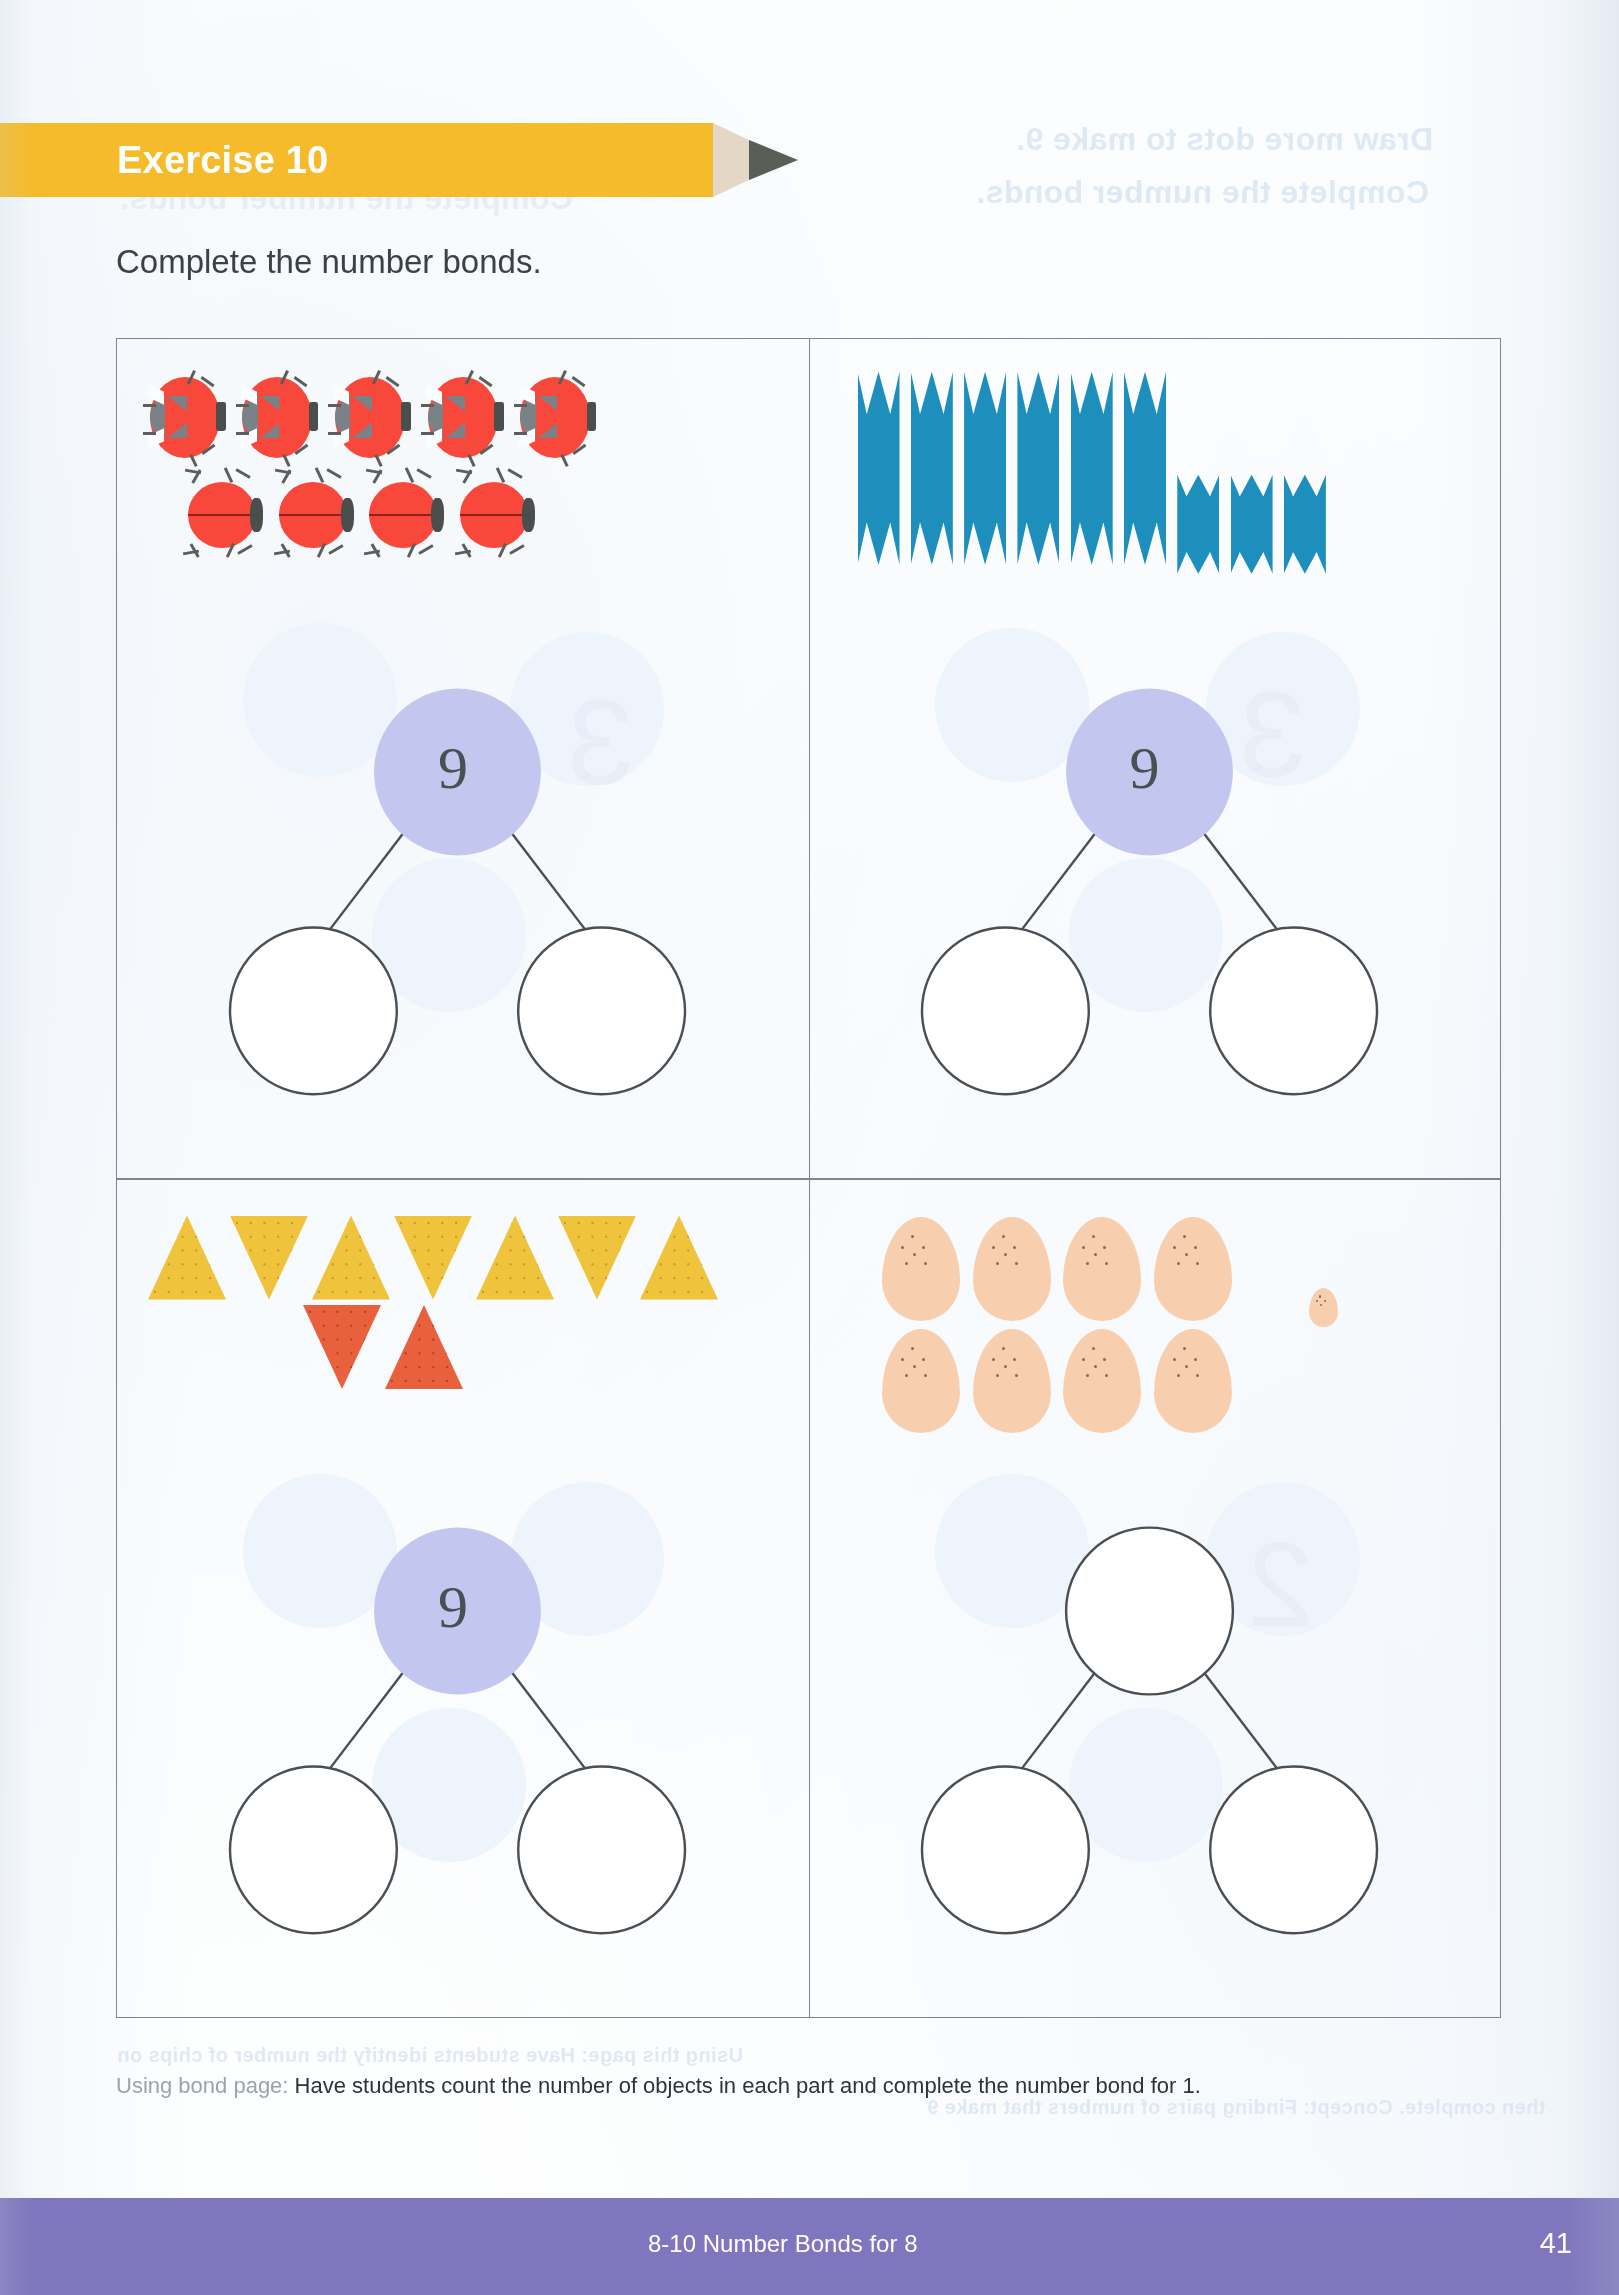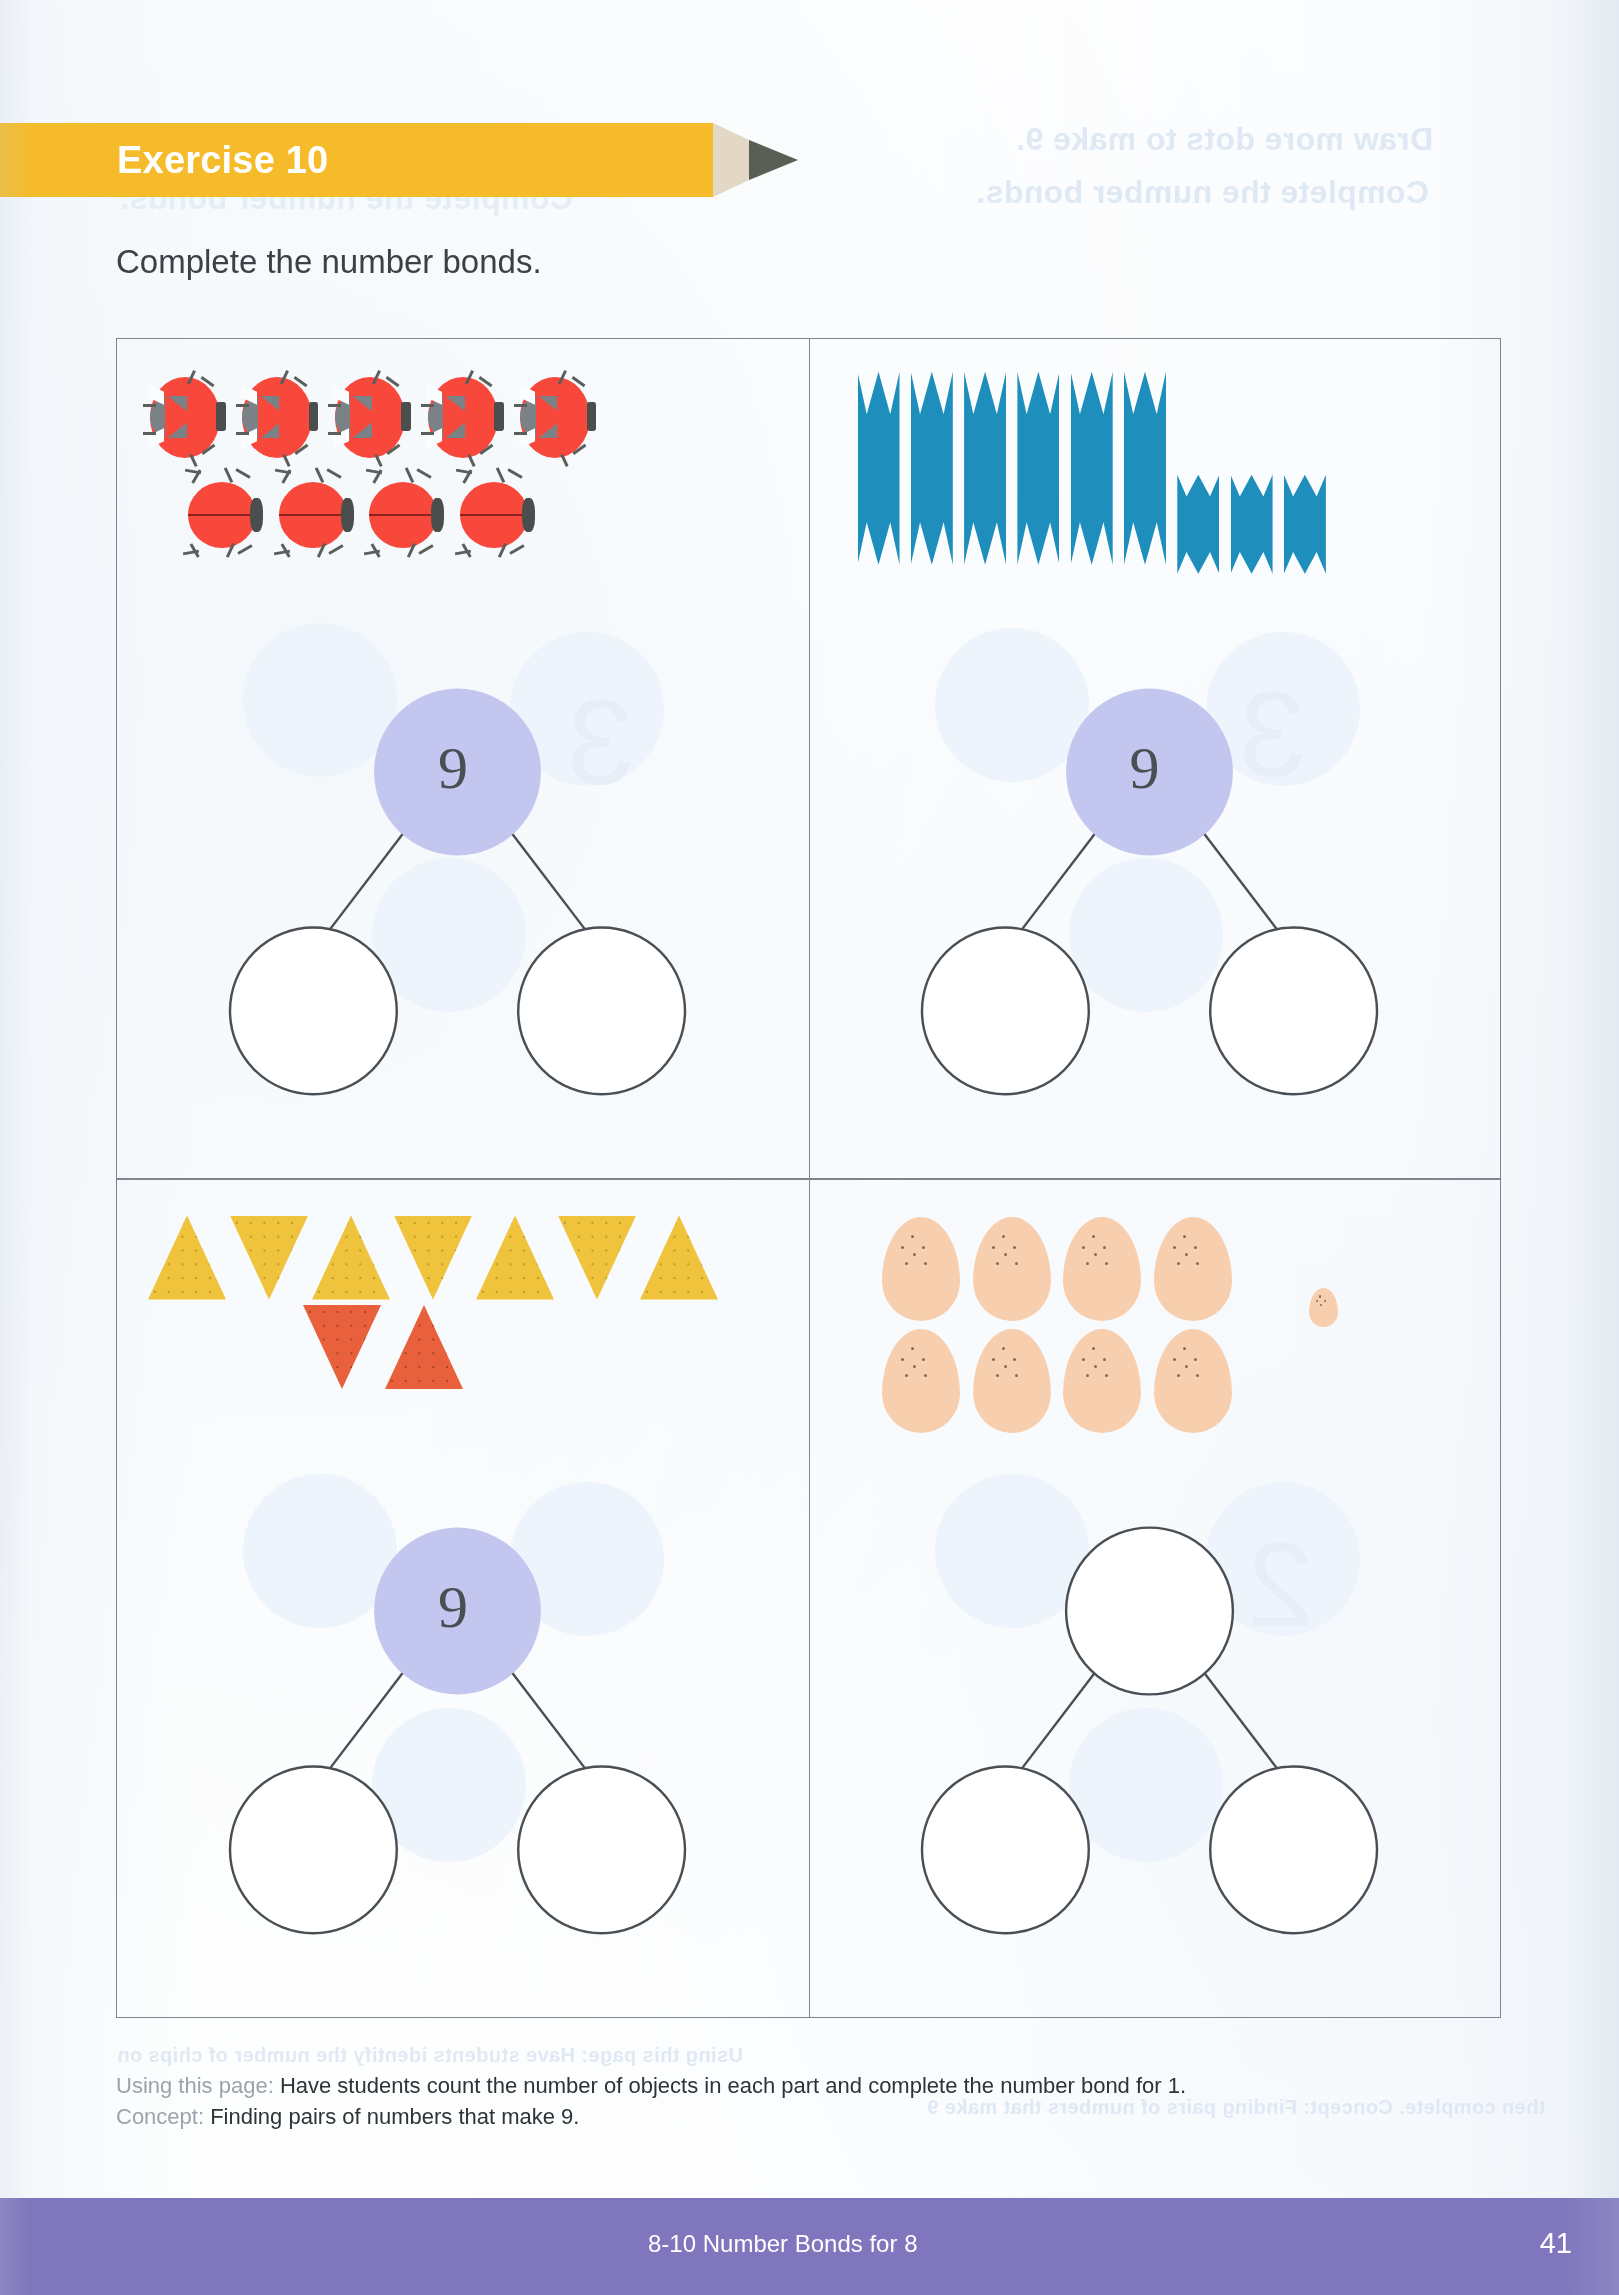--- a/index.html
+++ b/index.html
@@ -627,24 +627,21 @@
           <circle cx="172" cy="400" r="103" fill="#ffffff" stroke="#4a4f54" stroke-width="3"></circle>
           <circle cx="528" cy="400" r="103" fill="#ffffff" stroke="#4a4f54" stroke-width="3"></circle>
         </svg>
         <div class="whole-num" style="left:264px; top:47px;"></div>
       </div>
     </div>
   </div>
 
   <div class="notes">
     <div>
-      <span class="note-key">Using this page:</span><span> Have students count the number of objects in each part and complete the number bond for 1.</span>
-    </div>
-    <div>
-      <span class="note-key">Concept:</span><span> Finding pairs of numbers that make 9.</span>
+      <span class="note-key">Using bond page:</span><span> Have students count the number of objects in each part and complete the number bond for 1.</span>
     </div>
   </div>
 
   <div class="band">
     <div class="band-title">8-10  Number Bonds for 8</div>
     <div class="band-page">41</div>
   </div>
 
   <div class="edge-shadow-left"></div>
   <div class="edge-shadow-right"></div>

